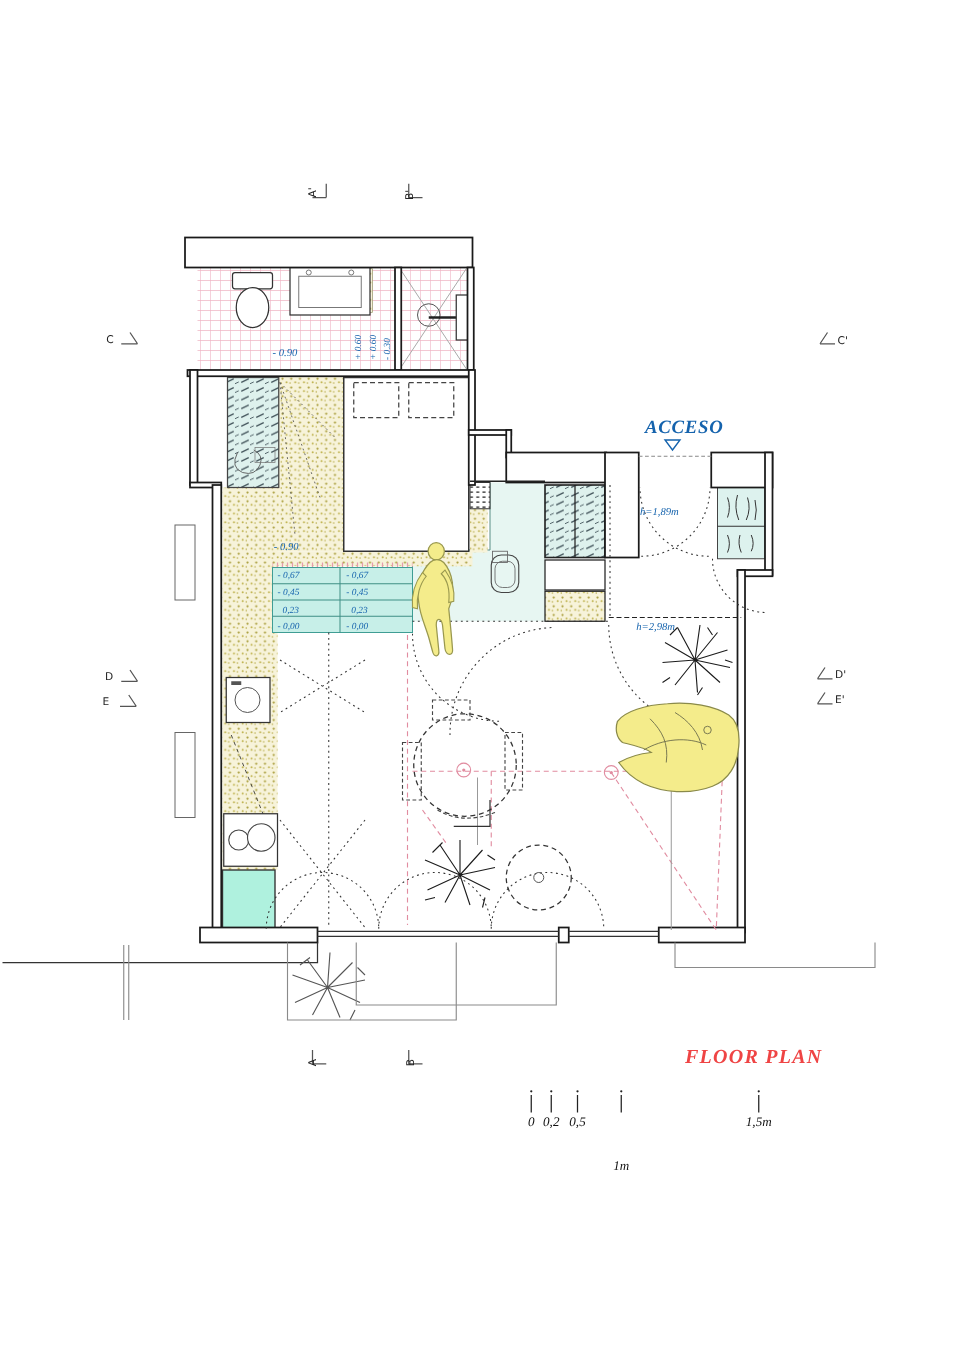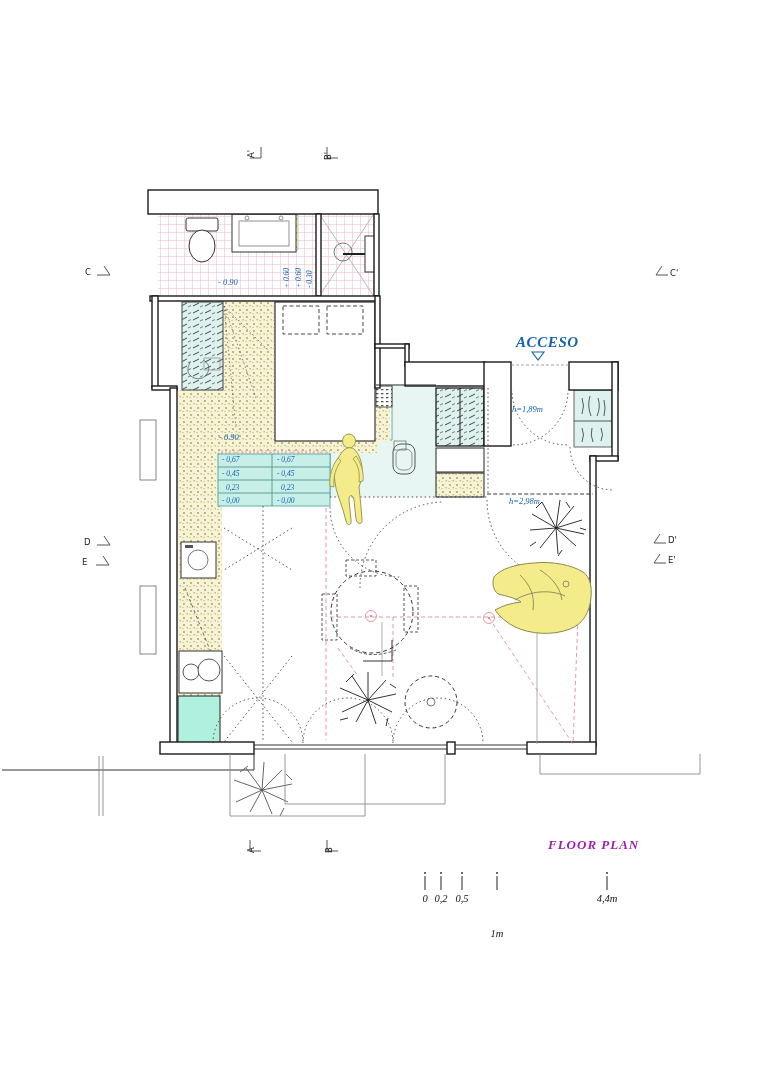--- a/index.html
+++ b/index.html
@@ -5,22 +5,22 @@
   html,body{margin:0;padding:0;background:#fff;}
   .stage{position:relative;width:763px;height:1080px;background:#ffffff;overflow:hidden;
          font-family:"Liberation Serif",serif;}
   svg{position:absolute;left:0;top:0;}
   .lbl{position:absolute;white-space:nowrap;font-style:italic;color:#1563ad;
        font-size:8.5px;line-height:10px;font-family:"Liberation Serif",serif;}
   .lbl.small{font-size:7.5px;}
   .rot{transform:rotate(-90deg);transform-origin:center center;}
   .sec{position:absolute;white-space:nowrap;font-style:normal;color:#222;
        font-size:8.5px;line-height:10px;font-family:"DejaVu Sans",sans-serif;}
-  .title{position:absolute;font-weight:600;font-style:italic;color:#a21caf;
-         font-size:13px;letter-spacing:1px;font-family:"Liberation Serif",serif;}
+  .title{position:absolute;font-weight:600;font-style:italic;color:#ef4444;
+         font-size:16px;letter-spacing:1px;font-family:"Liberation Serif",serif;}
   .scl{position:absolute;font-style:italic;color:#111;font-size:10.5px;text-align:center;}
   .acceso{position:absolute;font-weight:bold;font-style:italic;color:#1563ad;
           font-size:15px;letter-spacing:.6px;}
 </style>
 </head>
 <body>
 
 <div class="stage">
 
 <svg width="763" height="1080" viewBox="0 0 763 1080">
@@ -304,15 +304,15 @@
 <div class="sec" style="left:670px;top:268px;">C'</div>
 <div class="sec" style="left:668px;top:535px;">D'</div>
 <div class="sec" style="left:668px;top:555px;">E'</div>
 
 <div class="title" style="left:548px;top:837px;">FLOOR PLAN</div>
 
 <div class="scl" style="left:419px;top:893px;width:12px;">0</div>
 <div class="scl" style="left:431px;top:893px;width:20px;">0,2</div>
 <div class="scl" style="left:452px;top:893px;width:20px;font-style:italic;">0,5</div>
 <div class="scl" style="left:487px;top:928px;width:20px;">1m</div>
-<div class="scl" style="left:593px;top:893px;width:28px;">4,4m</div>
+<div class="scl" style="left:593px;top:893px;width:28px;">1,5m</div>
 
 </div>
 
 </body></html>

